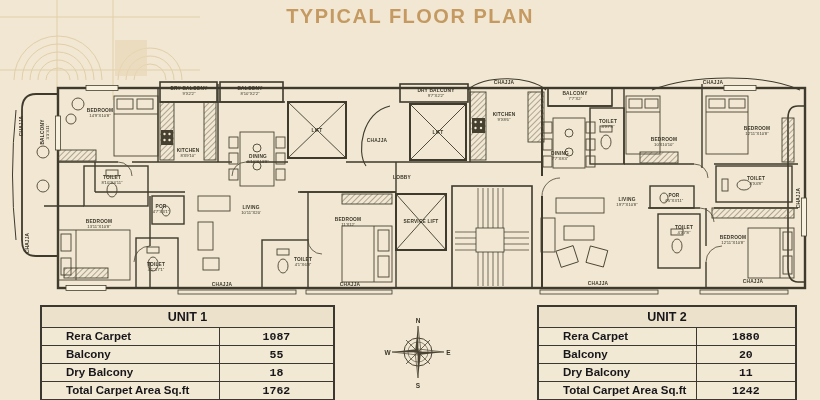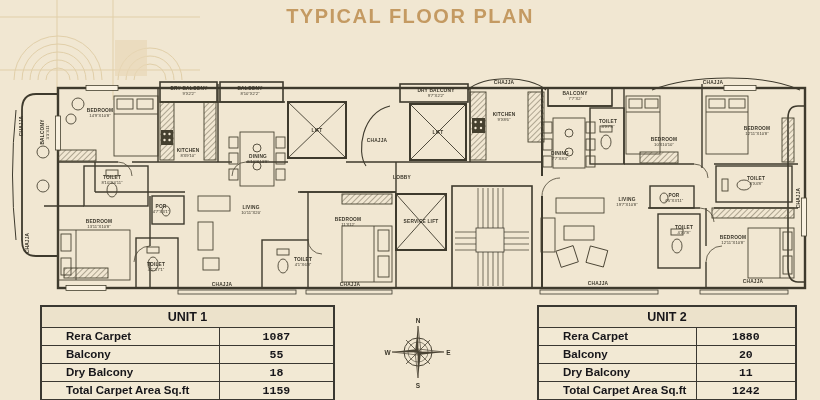--- a/index.html
+++ b/index.html
@@ -368,21 +368,21 @@
   <div class="ut-row">
     <span class="ut-label">Balcony</span>
     <span class="ut-value">55</span>
   </div>
   <div class="ut-row">
     <span class="ut-label">Dry Balcony</span>
     <span class="ut-value">18</span>
   </div>
   <div class="ut-row">
     <span class="ut-label">Total Carpet Area Sq.ft</span>
-    <span class="ut-value">1159</span>
+    <span class="ut-value">1762</span>
   </div>
 </div>
 
 <div class="unit-table" style="left:537px;width:260px;">
   <div class="ut-header">UNIT 2</div>
   <div class="ut-row">
     <span class="ut-label">Rera Carpet</span>
     <span class="ut-value">1880</span>
   </div>
   <div class="ut-row">

